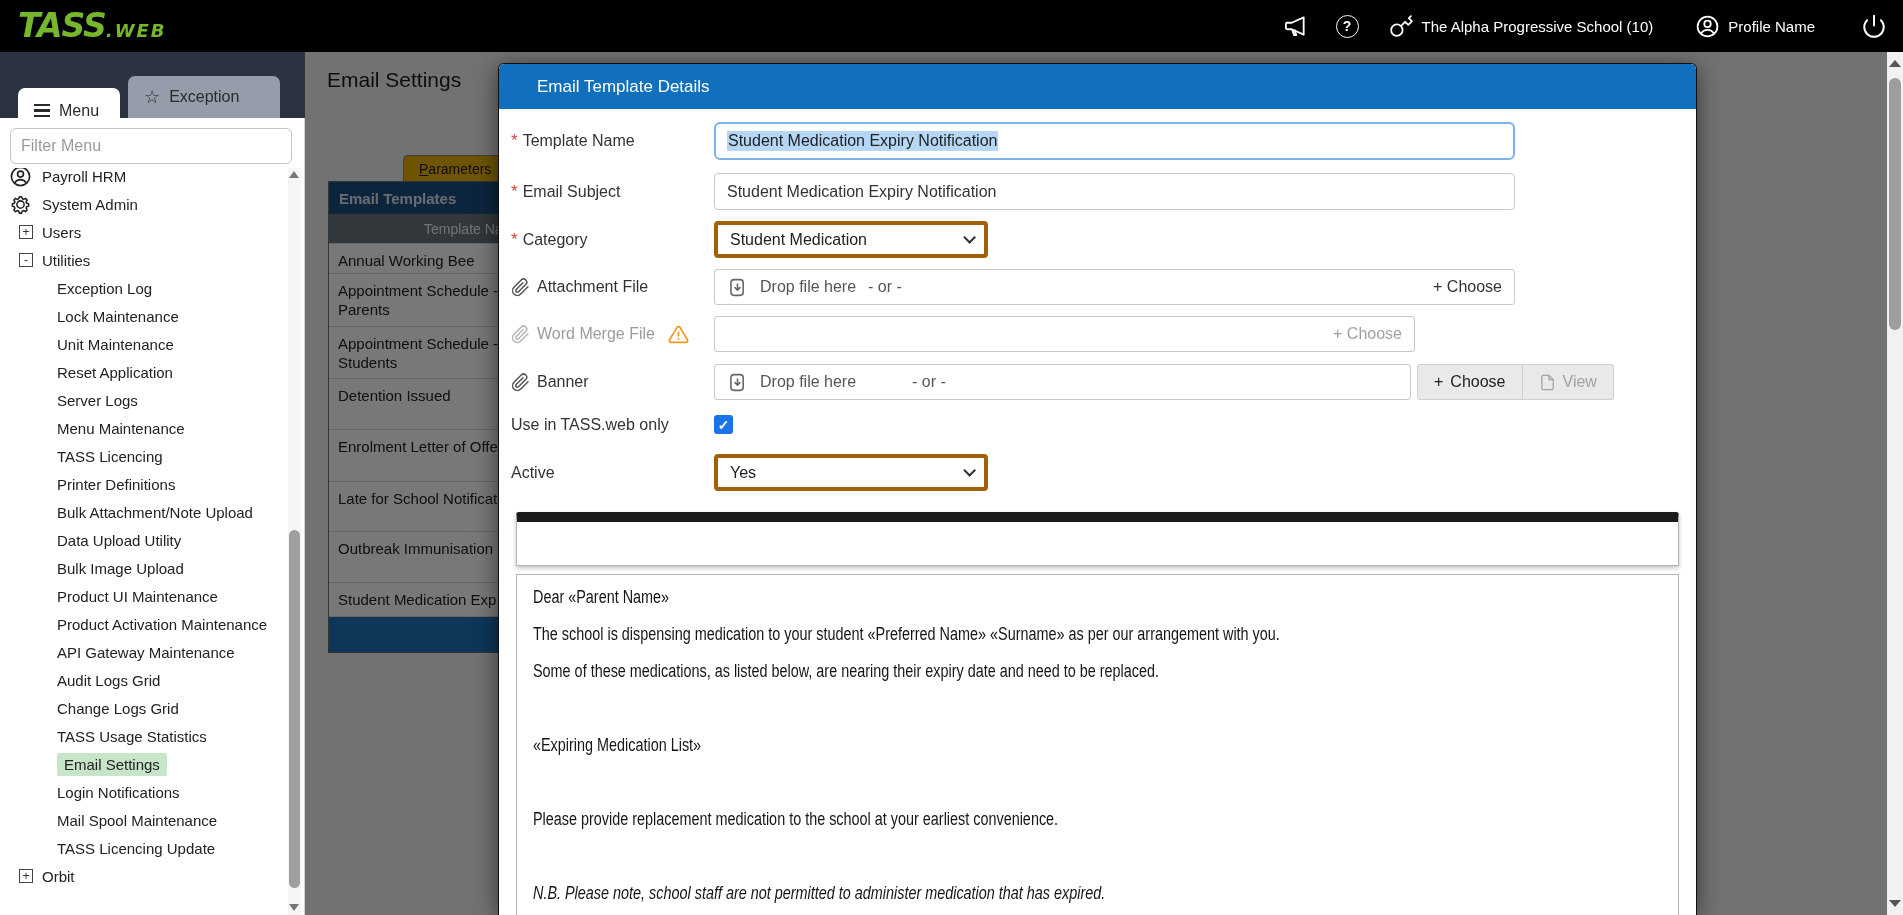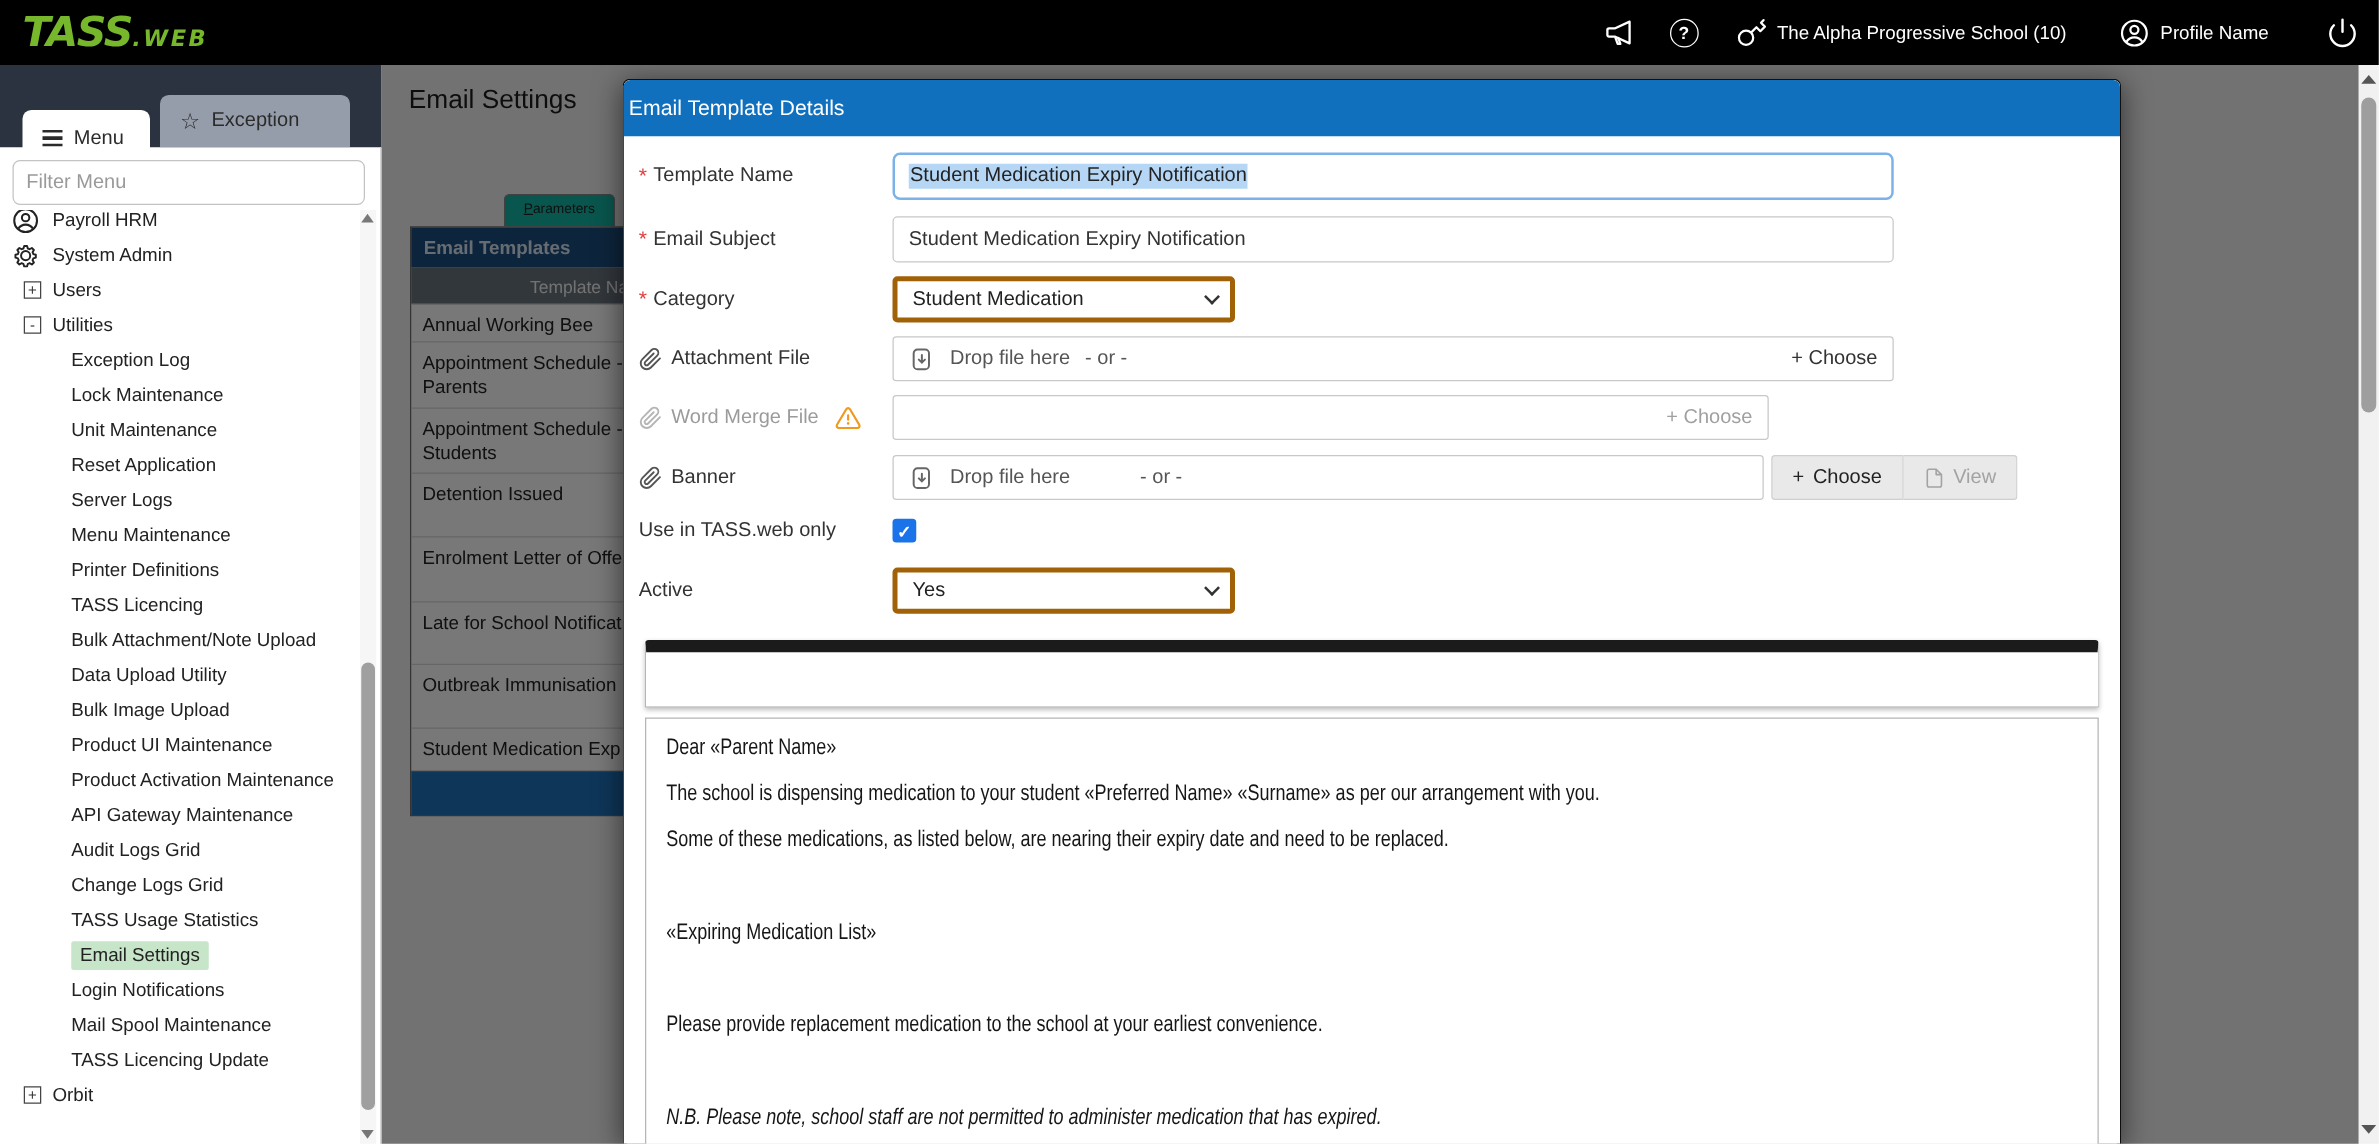--- a/index.html
+++ b/index.html
@@ -38,21 +38,21 @@
   
   #sb-scroll { position:absolute; right:3px; top:50px; bottom:0; width:13px; background:#f6f6f6; }
   .arr-up, .arr-down { position:absolute; left:1px; width:0; height:0; border-left:5.5px solid transparent; border-right:5.5px solid transparent; cursor:pointer; }
   .arr-up { border-bottom:7px solid #777; }
   .arr-down { border-top:7px solid #777; }
   #sb-thumb { position:absolute; left:1px; width:11px; background:#9f9f9f; border-radius:6px; cursor:pointer; }
 
   
   #main { position:absolute; left:305px; top:52px; width:1582px; height:863px; background:#f2f2f2; z-index:1; }
   #page-title { position:absolute; left:22px; top:16px; font-size:21px; color:#1c1c1c; }
-  #param-tab { position:absolute; left:98px; top:103px; height:27px; background:#14b8a6; border:1px solid #8a8a8a; border-bottom:none; border-radius:5px 5px 0 0; font-size:11px; color:#222; padding:5px 15px; cursor:pointer; }
+  #param-tab { position:absolute; left:98px; top:103px; height:27px; background:#eab308; border:1px solid #8a8a8a; border-bottom:none; border-radius:5px 5px 0 0; font-size:14px; color:#222; padding:5px 15px; cursor:pointer; }
   #param-tab .ukey { text-decoration:underline; }
   #tmpl-table { position:absolute; left:23px; top:129px; width:1175px; border:1px solid #707070; background:#fff; }
   #tmpl-table .t-title { height:32px; background:#1d5080; color:#d8e5f3; font-weight:bold; font-size:15px; display:flex; align-items:center; padding-left:10px; }
   #tmpl-table .t-sub { height:29px; background:#6b7680; color:#f2f2f2; font-size:14px; display:flex; align-items:center; padding-left:95px; }
   .trow { border-top:1px solid #d9d9d9; padding:7px 0 0 9px; font-size:15px; line-height:19px; color:#222; overflow:hidden; cursor:pointer; }
   .trow div { white-space:nowrap; }
   .trow:nth-of-type(1){ height:30px; }
   .trow:nth-of-type(2){ height:53px; }
   .trow:nth-of-type(3){ height:52px; }
   .trow:nth-of-type(4){ height:51px; }
@@ -66,21 +66,21 @@
   #dim-overlay { position:absolute; left:305px; top:52px; width:1582px; height:863px; background:rgba(0,0,0,0.53); z-index:5; }
 
   
   #page-scroll { position:absolute; right:0; top:52px; width:16px; height:863px; background:#f1f1f1; z-index:6; }
   #page-scroll .arr-up { left:2px; border-left-width:6px; border-right-width:6px; border-bottom-color:#555; }
   #page-scroll .arr-down { left:2px; border-left-width:6px; border-right-width:6px; border-top-color:#555; }
   #pg-thumb { position:absolute; left:2px; width:12px; background:#9e9e9e; border-radius:7px; cursor:pointer; }
 
   
   #modal { position:absolute; left:498px; top:63px; width:1199px; height:852px; background:#fff; z-index:10; border-radius:6px 6px 0 0; border:1px solid #0e0e0e; border-bottom:none; box-shadow:0 4px 22px rgba(0,0,0,0.55); overflow:hidden; }
-  #modal-header { height:45px; background:#1070bd; border-radius:5px 5px 0 0; color:#fff; font-size:17px; display:flex; align-items:center; padding-left:4px; }
+  #modal-header { height:45px; background:#1070bd; border-radius:5px 5px 0 0; color:#fff; font-size:17px; display:flex; align-items:center; padding-left:38px; }
   #modal-body { padding:13px 0 0 0; }
   .mrow { display:flex; align-items:center; margin:0 22px 11px 12px; }
   .mrow.r1 { margin-bottom:13px; } .mrow.r5 { margin-bottom:12px; } .mrow.r6 { margin-bottom:15px; }
   .mrow.cb { margin-bottom:20px; } .mrow.act { margin-bottom:21px; }
   .mlabel { width:203px; display:flex; align-items:center; gap:7px; font-size:16px; color:#333; flex-shrink:0; }
   .req { color:#e04040; font-size:17px; margin-right:-2px; align-self:flex-start; }
   .mlabel.dis { color:#9b9b9b; }
   .ctl-input { height:37px; border:1px solid #c8c8c8; border-radius:4px; font-size:16px; color:#333; padding:0 12px; background:#fff; }
   #tpl-name-field { width:801px; height:38px; border:2px solid #7db2e8; border-radius:6px; display:flex; align-items:center; padding:0 11px; font-size:16px; color:#222; }
   #tpl-name-field .sel { background:#b5d7f5; padding:1px 1px; }
@@ -233,24 +233,24 @@
       <div class="mi leaf">
         <span class="lbl">Reset Application</span>
       </div>
       <div class="mi leaf">
         <span class="lbl">Server Logs</span>
       </div>
       <div class="mi leaf">
         <span class="lbl">Menu Maintenance</span>
       </div>
       <div class="mi leaf">
+        <span class="lbl">TASS Licencing</span>
+      </div>
+      <div class="mi leaf">
         <span class="lbl">Printer Definitions</span>
-      </div>
-      <div class="mi leaf">
-        <span class="lbl">TASS Licencing</span>
       </div>
       <div class="mi leaf">
         <span class="lbl">Bulk Attachment/Note Upload</span>
       </div>
       <div class="mi leaf">
         <span class="lbl">Data Upload Utility</span>
       </div>
       <div class="mi leaf">
         <span class="lbl">Bulk Image Upload</span>
       </div>

